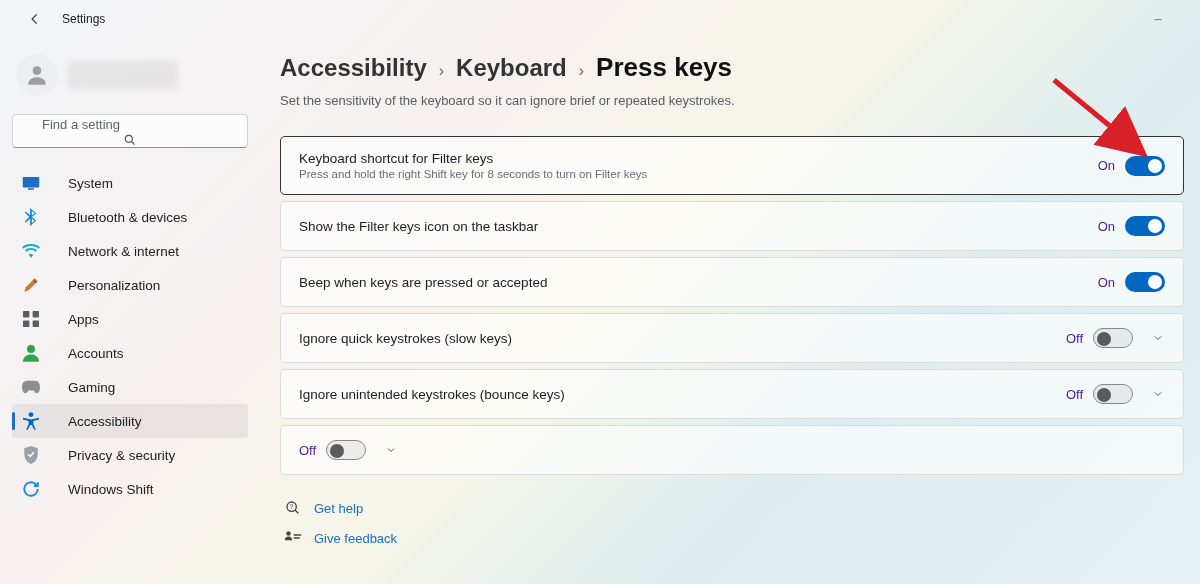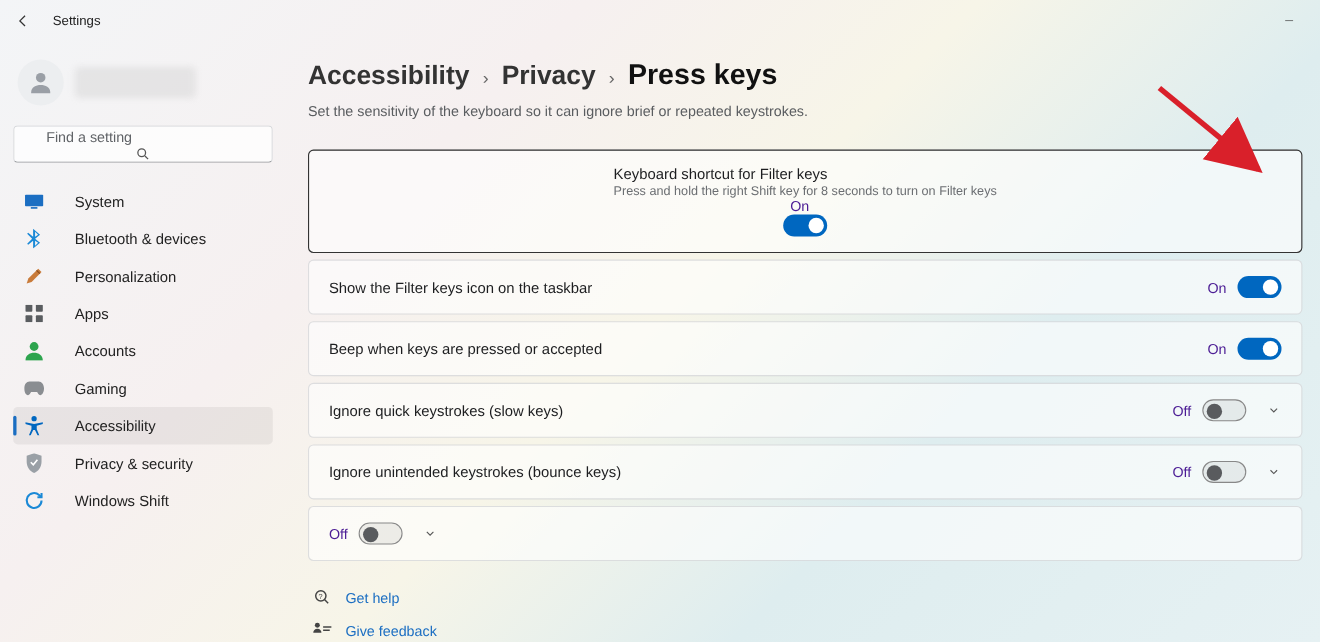--- a/index.html
+++ b/index.html
@@ -5,21 +5,21 @@
   * { box-sizing: border-box; margin: 0; padding: 0; font-family: "Segoe UI", -apple-system, sans-serif; }
   html, body { width: 1200px; height: 584px; overflow: hidden; }
   body {
     background: linear-gradient(135deg, #f3f5f7 0%, #f6f0f0 30%, #f7f5e8 50%, #deedef 70%, #e6f1f3 100%);
     position: relative;
   }
   .titlebar {
     height: 38px;
     display: flex;
     align-items: center;
-    padding: 0 10px;
+    padding: 0 24px;
     font-size: 12px;
     color: #222;
   }
   .back-btn {
     width: 22px; height: 22px; display: flex; align-items: center; justify-content: center;
     margin-right: 16px; border-radius: 4px;
   }
   .titlebar .winbtns { margin-left: auto; display: flex; gap: 6px; }
   .winbtns div { width: 36px; text-align: center; color: #555; font-size: 10px; }
 
@@ -77,21 +77,21 @@
   .subtitle { font-size: 13px; color: #5a5d60; margin-bottom: 28px; }
 
   .card {
     background: rgba(255,255,255,0.6);
     border: 1px solid rgba(200,202,205,0.6);
     border-radius: 5px;
     padding: 14px 18px;
     display: flex; align-items: center;
     margin-bottom: 6px;
   }
-  .card.highlight { outline: 1.5px solid #333; outline-offset: -1px; flex-direction: column; }
+  .card.highlight { outline: 1.5px solid #333; outline-offset: -1px; }
   .card .txt { flex: 1; }
   .card .t1 { font-size: 13.5px; color: #1d1e20; }
   .card .t2 { font-size: 11.5px; color: #6b6e72; margin-top: 2px; }
   .card .state { font-size: 13px; color: #4c1d95; margin-right: 10px; }
   .toggle {
     width: 40px; height: 20px; border-radius: 20px; position: relative;
   }
   .toggle.on { background: #0067c0; }
   .toggle.off { background: rgba(0,0,0,0.06); border: 1px solid #888; }
   .toggle .knob {
@@ -168,20 +168,28 @@
       <li>
         <span class="ic">
             <svg width="14" height="18" viewBox="0 0 14 20" fill="#1b89d6">
               <path d="M6 0v8L1 4l-1 1 5 5-5 5 1 1 5-4v8l7-6-5-4 5-4-7-6zm2 3l3 3-3 2V3zm0 14v-5l3 2-3 3z"></path>
             </svg>
           </span>
         <span>Bluetooth &amp; devices</span>
       </li>
       <li>
         <span class="ic">
+            <svg width="18" height="14" viewBox="0 0 24 18" fill="#17b1c9">
+              <path d="M12 18l3-4c-1-1-2-1.5-3-1.5s-2 .5-3 1.5l3 4zM4 8c4-4 12-4 16 0l-2 2c-3-3-9-3-12 0L4 8zM0 4C6-2 18-2 24 4l-2 2C17 1 7 1 2 6L0 4z"></path>
+            </svg>
+          </span>
+        <span>Network &amp; internet</span>
+      </li>
+      <li>
+        <span class="ic">
             <svg width="18" height="18" viewBox="0 0 24 24">
               <path d="M3 21l2-6 12-12 4 4-12 12-6 2z" fill="#c97b3a"></path>
               <path d="M15 5l4 4" stroke="#8a5020" stroke-width="1.5"></path>
             </svg>
           </span>
         <span>Personalization</span>
       </li>
       <li>
         <span class="ic">
             <svg width="16" height="16" viewBox="0 0 20 20" fill="#5a5d60">
@@ -237,21 +245,21 @@
           </span>
         <span>Windows Shift</span>
       </li>
     </ul>
   </aside>
 
   <main class="content">
     <div class="crumbs">
       <span class="seg">Accessibility</span>
       <span class="chev">›</span>
-      <span class="seg">Privacy</span>
+      <span class="seg">Keyboard</span>
       <span class="chev">›</span>
       <span class="seg strong">Press keys</span>
     </div>
     <div class="subtitle">Set the sensitivity of the keyboard so it can ignore brief or repeated keystrokes.</div>
 
     <div class="card highlight">
       <div class="txt">
         <div class="t1">Keyboard shortcut for Filter keys</div>
         <div class="t2">Press and hold the right Shift key for 8 seconds to turn on Filter keys</div>
       </div>

